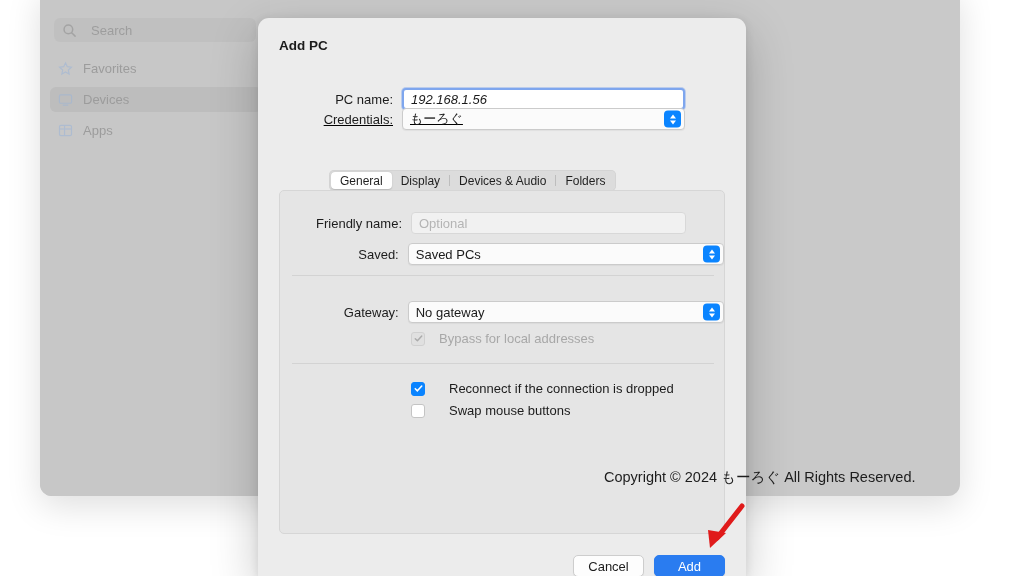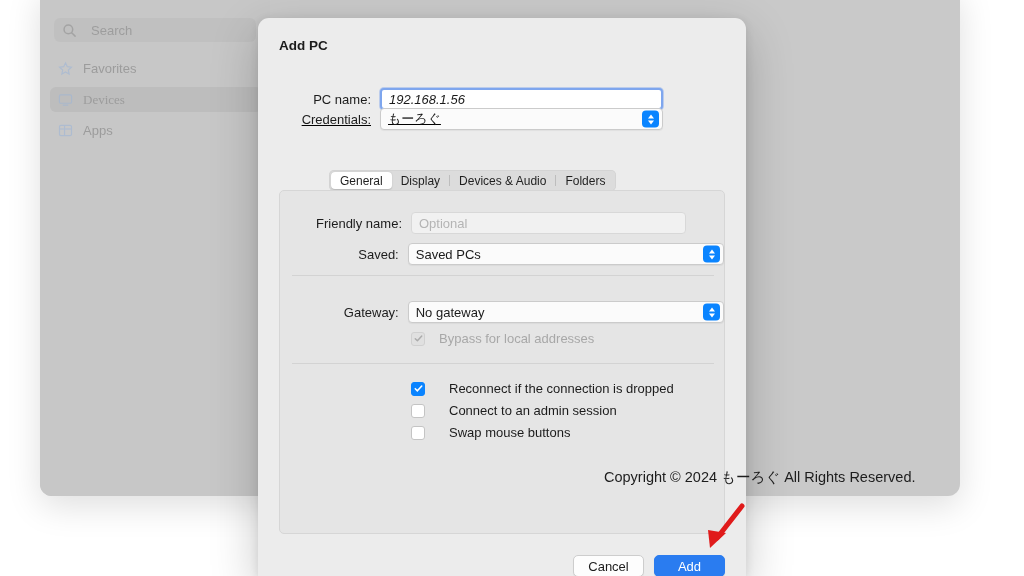--- a/index.html
+++ b/index.html
@@ -54,21 +54,21 @@
     left: 10px;
     width: 212px;
     height: 25px;
     display: flex;
     align-items: center;
     gap: 10px;
     padding-left: 8px;
     border-radius: 6px;
   }
   .sb-item .lbl { font-size: 13px; color: #9c9c9c; }
-  .sb-item.selected { background: rgba(186,186,186,0.78); font-family: Liberation Serif, serif; }
+  .sb-item.selected { background: rgba(186,186,186,0.78); }
   #sb-favorites { top: 70px; }
   #sb-devices   { top: 101px; }
   #sb-apps      { top: 132px; }
   .sb-ic { width: 15px; height: 15px; display:block; opacity: .55; }
 
   
   #dialog {
     position: absolute;
     left: 258px;
     top: 18px;
@@ -94,21 +94,21 @@
     position: absolute;
     left: 0;
     width: 100%;
     height: 22px;
     display: flex;
     align-items: center;
   }
   #row-pcname   { top: 70px; }
   #row-creds    { top: 90px; text-decoration: underline; }
   .row-label {
-    width: 122px;
+    width: 144px;
     text-align: right;
     padding-right: 9px;
     font-size: 13px;
     color: #1c1c1c;
   }
 
   .textfield {
     height: 22px;
     background: #ffffff;
     border: 1px solid #c2c2c2;
@@ -470,24 +470,20 @@
     <div id="opts">
       <div class="opt-row">
         <span class="checkbox checked">
           <svg class="mark" viewBox="0 0 10 10" fill="none" stroke="#ffffff" stroke-width="1.7" stroke-linecap="round" stroke-linejoin="round">
             <polyline points="1.4,5.2 3.8,7.6 8.6,2.2"></polyline>
           </svg>
         </span>
         <span class="cb-label">Reconnect if the connection is dropped</span>
       </div>
 
-      <div class="opt-row">
-        <span class="checkbox"></span>
-        <span class="cb-label">Connect to an admin session</span>
-      </div>
 
       <div class="opt-row">
         <span class="checkbox"></span>
         <span class="cb-label">Swap mouse buttons</span>
       </div>
     </div>
   </div>
 
   <div id="buttons">
     <div class="btn" id="btn-cancel">Cancel</div>

